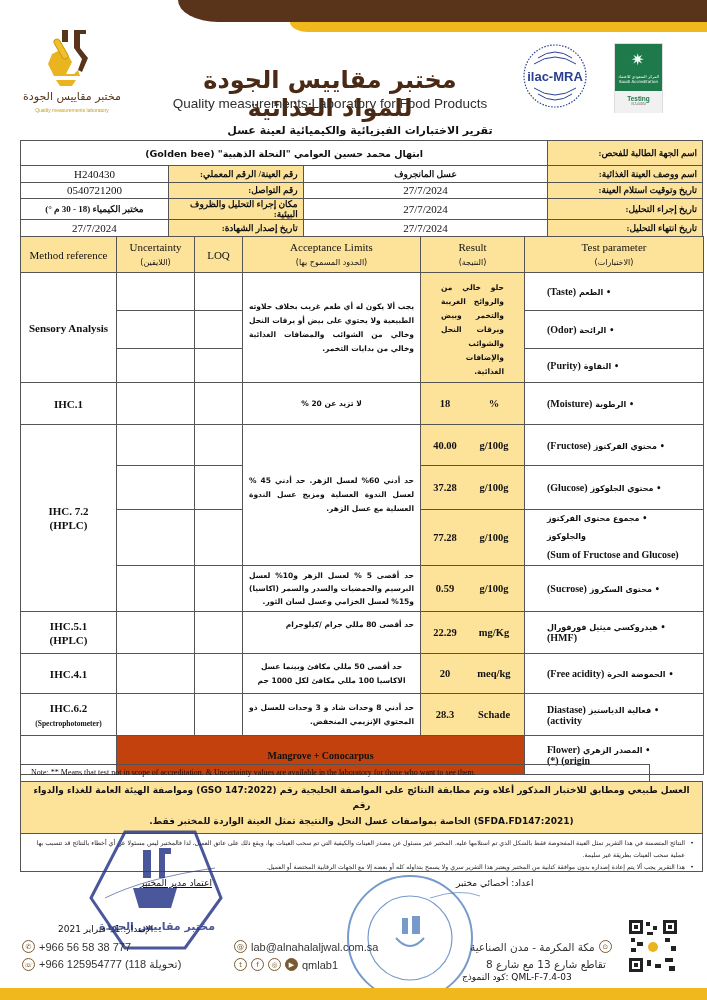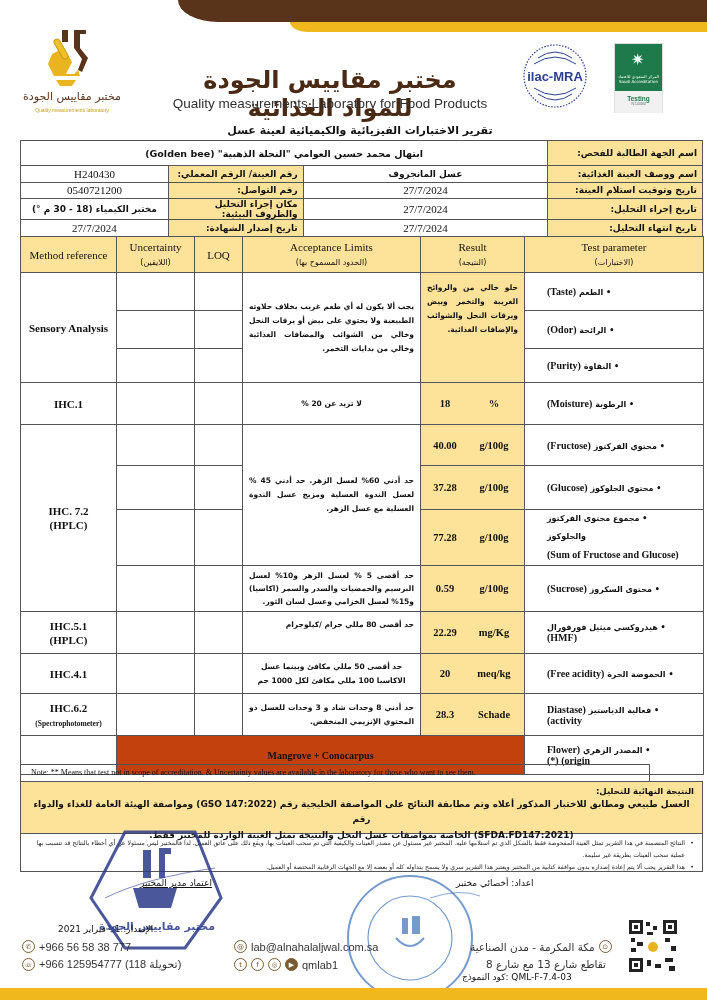--- a/index.html
+++ b/index.html
@@ -25,21 +25,21 @@
   .saac .green .star { position: absolute; left: 16px; top: 6px; color: #fff; font-size: 16px; font-family: "DejaVu Sans", sans-serif; }
   .saac .green .t1 { position: absolute; left: 0; right: 0; top: 30px; text-align: center; color: #fff; font-size: 4px; font-family: "DejaVu Sans", sans-serif; line-height: 5px; }
   .saac .grey { height: 22px; background: #f1f1f1; text-align: center; }
   .saac .grey .t2 { font-family: "Liberation Sans", sans-serif; font-weight: bold; font-size: 6.5px; color: #1e7a4a; padding-top: 4px; display: block; }
   .saac .grey .t3 { font-family: "Liberation Sans", sans-serif; font-size: 3px; color: #555; display: block; }
 
   .report-title { position: absolute; left: 150px; top: 124px; width: 420px; text-align: center; font-family: "DejaVu Sans", sans-serif; font-weight: bold; font-size: 11px; direction: rtl; }
 
   
   table.info { position: absolute; left: 20px; top: 140px; width: 683px; border-collapse: collapse; direction: rtl; font-family: "DejaVu Sans", sans-serif; font-size: 9px; font-weight: bold; }
-  table.info td { border: 1px solid #555; height: 16.5px; padding: 0 5px; }
+  table.info td { border: 1px solid #555; height: 16.5px; padding: 0 5px; font-family: Liberation Serif, serif; }
   table.info tr:first-child td { height: 25px; }
   table.info td.lbl { background: #fde39a; text-align: right; }
   table.info td.val { text-align: center; }
   table.info td.val.ltr { font-family: "Liberation Serif", serif; font-size: 11px; font-weight: normal; }
 
   
   table.res { position: absolute; left: 20px; top: 236px; width: 683px; border-collapse: collapse; table-layout: fixed; }
   table.res td, table.res th { border: 1px solid #555; vertical-align: middle; }
   table.res th { background: #fde39a; font-weight: normal; font-size: 11px; line-height: 14px; height: 36px; text-align: center; font-family: "Liberation Serif", serif; }
   table.res th .ar { font-family: "DejaVu Sans", sans-serif; font-size: 8px; direction: rtl; }
@@ -50,21 +50,21 @@
   .c-res { width: 104px; }
   .c-param { width: 179px; }
 
   td.method { text-align: center; font-weight: bold; font-size: 11px; line-height: 14px; }
   td.method .small { font-size: 7.5px; line-height: 10px; }
   td.acc { direction: rtl; text-align: justify; font-family: "DejaVu Sans", sans-serif; font-weight: bold; font-size: 7.5px; line-height: 14px; padding: 3px 6px; }
   td.acc.center { text-align: center; }
   td.result { background: #fde39a; font-weight: bold; font-size: 10.5px; }
   td.result .rv { display: inline-block; width: 48px; text-align: center; }
   td.result .ru { display: inline-block; width: 50px; text-align: center; }
-  td.result.txt { direction: rtl; font-family: "DejaVu Sans", sans-serif; font-size: 7.5px; line-height: 14px; padding: 3px 6px; text-align: justify; vertical-align: top; }
+  td.result.txt { direction: rtl; font-family: "DejaVu Sans", sans-serif; font-size: 7.5px; line-height: 14px; padding: 3px 20px; text-align: justify; vertical-align: top; }
   td.param { direction: rtl; text-align: left; font-family: "DejaVu Sans", sans-serif; font-weight: bold; font-size: 8px; padding: 0 22px; }
   td.param .en { font-family: "Liberation Serif", serif; font-size: 10px; }
   td.flower { background: #c2410c; text-align: center; font-weight: bold; font-size: 10px; }
 
   
   .note { position: absolute; left: 20px; top: 764px; width: 630px; height: 17px; border: 1px solid #555; border-bottom: none; font-size: 8px; padding: 3px 10px; font-family: "Liberation Serif", serif; }
   .final { position: absolute; left: 20px; top: 781px; width: 683px; height: 53px; background: #fde39a; border: 1px solid #555; direction: rtl; font-family: "DejaVu Sans", sans-serif; font-weight: bold; }
   .final .h { font-size: 8.5px; padding: 4px 8px 0 0; }
   .final .b { font-size: 9px; text-align: center; line-height: 15px; padding: 1px 10px; }
   .disclaimer { position: absolute; left: 20px; top: 834px; width: 683px; height: 38px; border: 1px solid #555; border-top: none; direction: rtl; font-family: "DejaVu Sans", sans-serif; font-size: 6.2px; padding: 3px 8px; line-height: 12px; color: #222; }
@@ -278,21 +278,20 @@
     <td></td>
     <td class="flower" colspan="4">Mangrove + Conocarpus</td>
     <td class="param"><span>• المصدر الزهري</span> <span class="en">(Flower origin) (*)</span></td>
   </tr>
 </tbody>
   </table>
 
 <div class="note">Note: ** Means that test not in scope of accreditation. &amp; Uncertainty values are available in the laboratory for those who want to see them.</div>
 
 <div class="final">
-  <div class="h">النتيجة النهائية للتحليل:</div>
   <div class="b">العسل طبيعي ومطابق للاختبار المذكور أعلاه وتم مطابقة النتائج على المواصفة الخليجية رقم (GSO 147:2022) ومواصفة الهيئة العامة للغذاء والدواء رقم</div>
   <div class="b" style="padding-top:0;">(SFDA.FD147:2021) الخاصة بمواصفات عسل النحل والنتيجة تمثل العينة الواردة للمختبر فقط.</div>
 </div>
 
 <ul class="disclaimer">
   <li>النتائج المتضمنة في هذا التقرير تمثل العينة المفحوصة فقط بالشكل الذي تم استلامها عليه. المختبر غير مسئول عن مصدر العينات والكيفية التي تم سحب العينات بها، ويقع ذلك على عاتق العميل، لذا فالمختبر ليس مسئولا عن أي أخطاء بالنتائج قد تتسبب بها عملية سحب العينات بطريقة غير سليمة.</li>
   <li>هذا التقرير يجب ألا يتم إعادة إصداره بدون موافقة كتابية من المختبر ويعتبر هذا التقرير سري ولا يسمح بتداوله كله أو بعضه إلا مع الجهات الرقابية المختصة أو العميل.</li>
 </ul>
 
 <div class="sign-left">اعتماد مدير المختبر</div>

